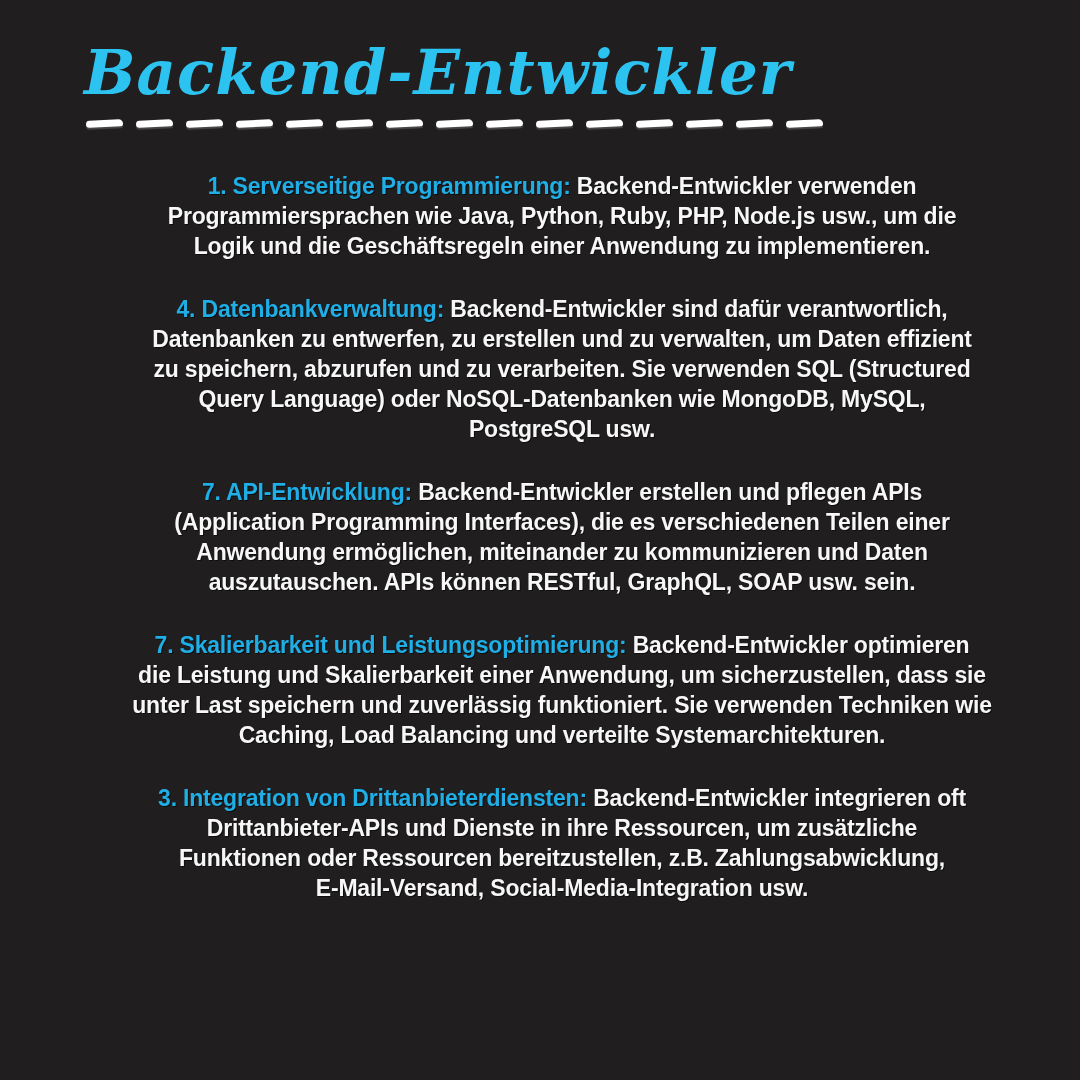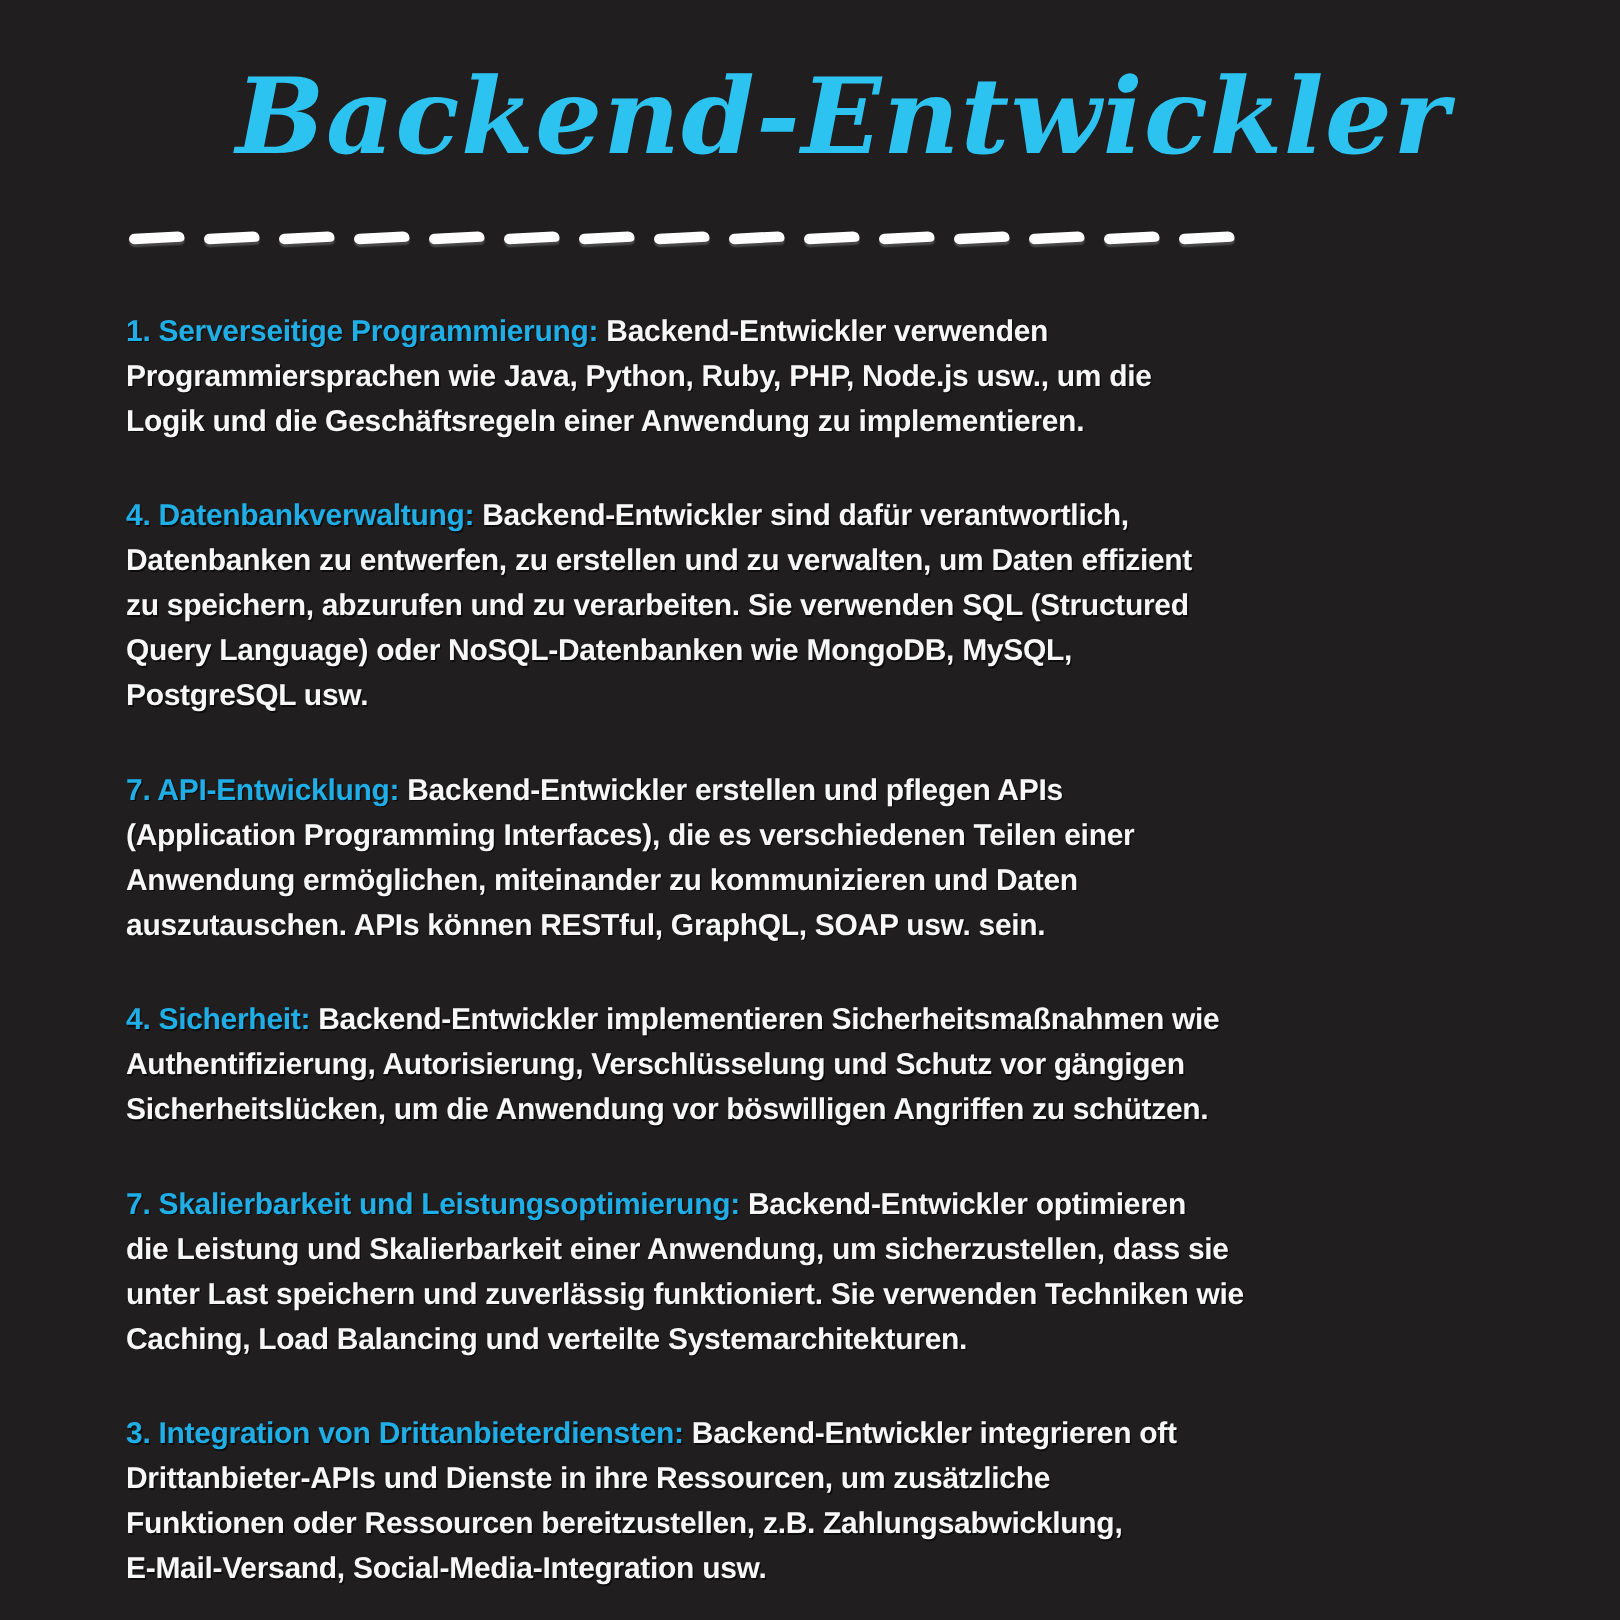--- a/index.html
+++ b/index.html
@@ -17,52 +17,52 @@
     -webkit-font-smoothing:antialiased;
   }
   .canvas{
     width:1080px;height:1080px;
     padding:36px 40px 0 84px;
   }
   .page-title{
     font-family:"DejaVu Serif", serif;
     font-style:italic;
     font-weight:600;
-    font-size:70px;
+    font-size:61px;
     line-height:1.2;
     color:var(--title-color);
     letter-spacing:1px;
-    margin-bottom:32px;
-    text-align:center;
+    margin-bottom:8px;
   }
   .divider{
     display:flex;
     gap:13px;
     margin:0 0 42px 2px;
     height:12px;
     align-items:center;
   }
   .dash{
     display:inline-block;
     width:37px;
     height:7px;
     background:var(--dash);
     border-radius:4px 5px 3px 4px;
     transform:rotate(-3deg);
     box-shadow:0 2px 1px rgba(125,125,125,0.45);
   }
   .sections{max-width:956px;}
   .section{
     white-space:pre-line;
-    font-size:20px;
+    font-size:23px;
     line-height:30px;
     letter-spacing:-0.2px;
     color:var(--text);
     margin-bottom:33px;
     text-shadow:1px 1px 0 rgba(0,0,0,0.55);
+    text-align:center;
   }
   .sec-heading{
     color:var(--accent);
     font-weight:700;
   }
   .sec-body{
     color:var(--text);
     font-weight:600;
   }
 </style>
@@ -97,23 +97,20 @@
 Datenbanken zu entwerfen, zu erstellen und zu verwalten, um Daten effizient
 zu speichern, abzurufen und zu verarbeiten. Sie verwenden SQL (Structured
 Query Language) oder NoSQL-Datenbanken wie MongoDB, MySQL,
 PostgreSQL usw.</span></p>
 
   <p class="section"><span class="sec-heading">7. API-Entwicklung:</span> <span class="sec-body">Backend-Entwickler erstellen und pflegen APIs
 (Application Programming Interfaces), die es verschiedenen Teilen einer
 Anwendung ermöglichen, miteinander zu kommunizieren und Daten
 auszutauschen. APIs können RESTful, GraphQL, SOAP usw. sein.</span></p>
 
-  <p class="section"><span class="sec-heading">4. Sicherheit:</span> <span class="sec-body">Backend-Entwickler implementieren Sicherheitsmaßnahmen wie
-Authentifizierung, Autorisierung, Verschlüsselung und Schutz vor gängigen
-Sicherheitslücken, um die Anwendung vor böswilligen Angriffen zu schützen.</span></p>
 
   <p class="section"><span class="sec-heading">7. Skalierbarkeit und Leistungsoptimierung:</span> <span class="sec-body">Backend-Entwickler optimieren
 die Leistung und Skalierbarkeit einer Anwendung, um sicherzustellen, dass sie
 unter Last speichern und zuverlässig funktioniert. Sie verwenden Techniken wie
 Caching, Load Balancing und verteilte Systemarchitekturen.</span></p>
 
   <p class="section"><span class="sec-heading">3. Integration von Drittanbieterdiensten:</span> <span class="sec-body">Backend-Entwickler integrieren oft
 Drittanbieter-APIs und Dienste in ihre Ressourcen, um zusätzliche
 Funktionen oder Ressourcen bereitzustellen, z.B. Zahlungsabwicklung,
 E-Mail-Versand, Social-Media-Integration usw.</span></p>

